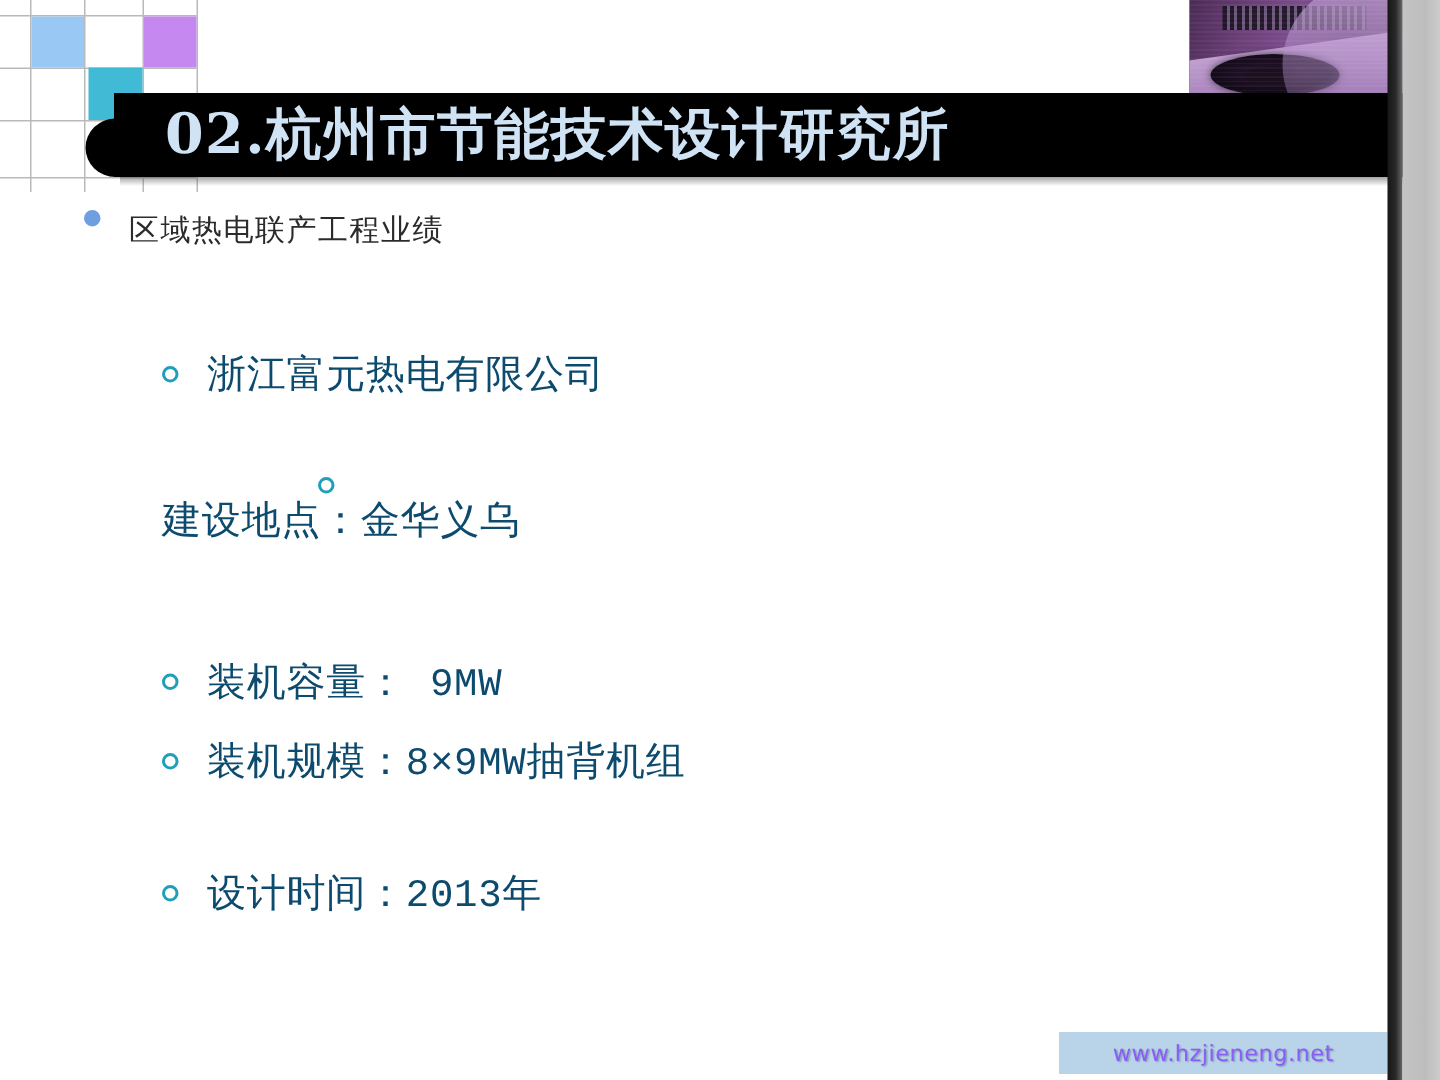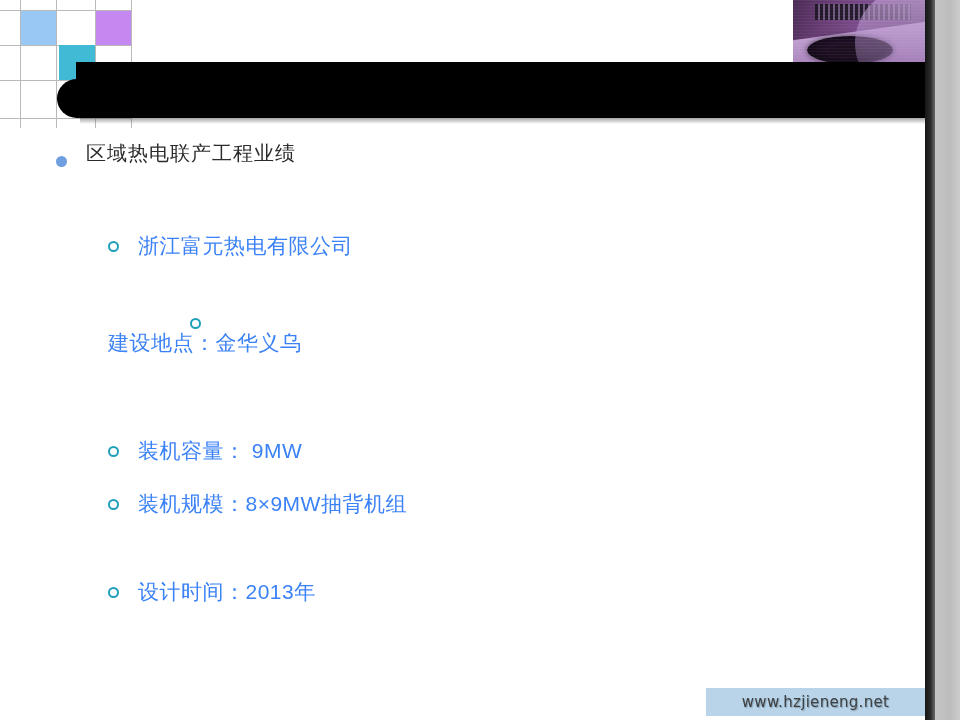--- a/index.html
+++ b/index.html
@@ -171,21 +171,21 @@
   #content {
     position: absolute;
     left: 0; top: 128px;
     width: 925px;
   }
 
   .bullet-l1 {
     position: absolute;
     left: 56px;
     display: flex;
-    align-items: flex-end;
+    align-items: flex-start;
     white-space: nowrap;
   }
   .bullet-l1 .dot {
     width: 11px; height: 11px;
     border-radius: 50%;
     background: #6f9fe0;
     margin-right: 19px;
     flex: 0 0 auto;
   }
   .bullet-l1 .txt {
@@ -204,23 +204,23 @@
   }
   .bullet-l2 .ring {
     width: 11px; height: 11px;
     border-radius: 50%;
     border: 2px solid #1f9fba;
     box-sizing: border-box;
     margin-right: 19px;
     flex: 0 0 auto;
   }
   .bullet-l2 .txt {
-    font-family: Liberation Sans, sans-serif;
-    font-size: 21px;
-    color: #3b82f6;
+    font-family: Liberation Mono, monospace;
+    font-size: 26px;
+    color: #0c4a6e;
     letter-spacing: 0.5px;
   }
 
   
   #footer-band {
     position: absolute;
     left: 706px;
     top: 688px;
     width: 219px;
     height: 28px;
@@ -230,21 +230,21 @@
   #footer-url {
     position: absolute;
     left: 706px;
     top: 688px;
     width: 219px;
     height: 28px;
     line-height: 28px;
     text-align: center;
     font-family: "DejaVu Sans", "Liberation Sans", sans-serif;
     font-size: 15px;
-    color: #404040;
+    color: #8b5cf6;
     text-shadow: 1px 1px 1px rgba(120,150,175,0.85);
     z-index: 9;
     letter-spacing: 0.3px;
   }
 </style>
 </head>
 <body>
 
 <div id="slide">
 
@@ -267,20 +267,21 @@
     <div class="ph-strip"></div>
     <div class="ph-band"></div>
     <div class="ph-disc"></div>
     <div class="ph-disc-inner"></div>
     <div class="ph-sweep"></div>
     <div class="ph-scan"></div>
   </div>
 
   <div id="title-bar-shadow"></div>
   <div id="title-bar"></div>
+  <div id="slide-title">02.杭州市节能技术设计研究所</div>
 
   <div id="content">
 
     <div class="bullet-l1" style="top:12px;">
       <span class="dot"></span>
       <span class="txt">区域热电联产工程业绩</span>
     </div>
 
     <div class="bullet-l2" style="top:104px;">
       <span class="ring"></span>

